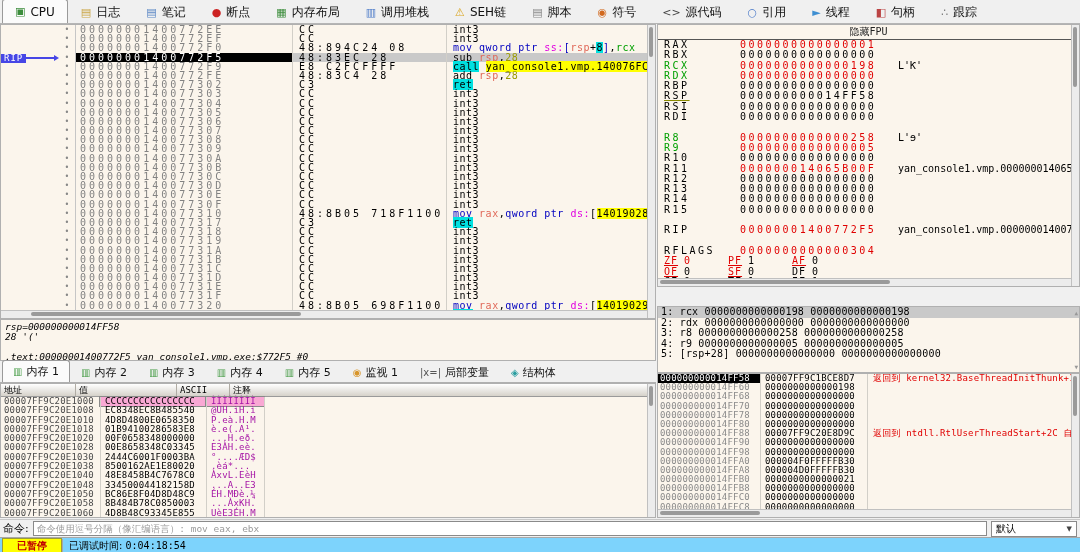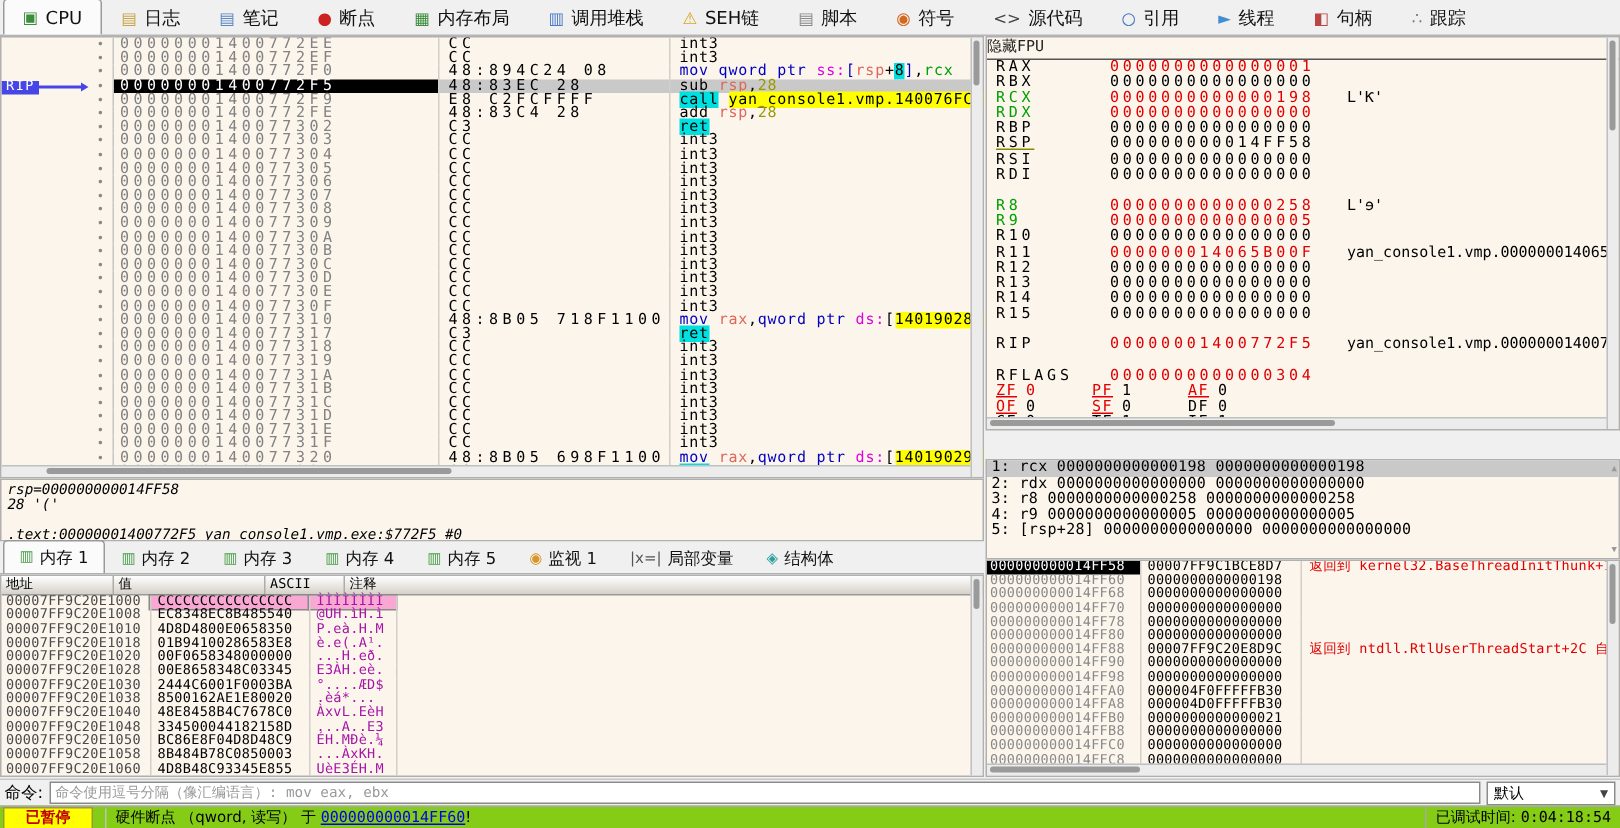--- a/index.html
+++ b/index.html
@@ -36,21 +36,21 @@
   #rip-label{background:#4646e6;color:#fff;font-size:9px;line-height:9px;padding:0 3px;letter-spacing:1px;}
   #rip-line{width:28px;height:0;border-top:2px solid #4646e6;}
   #rip-arrow{width:0;height:0;border-left:5px solid #4646e6;border-top:3px solid transparent;border-bottom:3px solid transparent;}
   .hscroll{position:absolute;left:0;bottom:0;height:7px;background:#ececec;border-top:1px solid #c0c0c0;width:100%;}
   .hscroll .handle{position:absolute;top:1px;height:4px;background:#9a9a9a;border-radius:2px;}
   .vscroll{position:absolute;top:0;right:0;width:7px;height:100%;background:#ececec;border-left:1px solid #c0c0c0;}
   .vscroll .handle{position:absolute;left:1px;width:4px;background:#9a9a9a;border-radius:2px;}
 
   
   #regs{left:657px;top:24px;width:423px;height:263px;}
-  #reg-header{height:14px;font-size:10px;color:#222;border-bottom:1px solid #555;line-height:14px;}
+  #reg-header{height:14px;text-align:center;font-size:10px;color:#222;border-bottom:1px solid #555;line-height:14px;}
   #reg-rows{position:absolute;left:0;top:15px;right:0;bottom:8px;overflow:hidden;}
   .rrow{display:flex;height:10.3px;line-height:10.5px;font-size:10px;white-space:nowrap;}
   .rn{width:76px;flex:none;padding-left:6px;letter-spacing:2.5px;color:#000;}
   .rn.green{color:#00a000;}
   .rn.uline{text-decoration:underline;text-decoration-color:#8a8a00;}
   .rv{width:158px;flex:none;letter-spacing:2.5px;color:#000;}
   .rv.red{color:#e00000;}
   .rx{letter-spacing:0;color:#000;}
   .frow{display:flex;height:10.3px;line-height:10.5px;font-size:10px;padding-left:6px;gap:0;}
   .fcell{width:64px;display:flex;gap:6px;}
@@ -113,21 +113,21 @@
           align-items:center;gap:4px;padding:0 3px;box-sizing:border-box;border-top:1px solid #c8c8c8;}
   #cmd-label{font-size:11px;color:#000;flex:none;}
   #cmd-input{flex:1;height:13px;border:1px solid #8a8a8a;background:#fff;font-size:9.5px;
              font-family:"DejaVu Sans Mono",monospace;padding:0 3px;}
   #cmd-input::placeholder{color:#9a9a9a;}
   #cmd-combo{width:76px;height:14px;background:#fff;border:1px solid #8a8a8a;font-size:10px;display:flex;
              align-items:center;justify-content:space-between;padding:0 4px;flex:none;}
   #cmd-combo .arrow{font-size:7px;color:#444;}
 
   
-  #statusbar{position:absolute;left:0;top:537px;width:1080px;height:15px;background:#84cc16;border-top:1px solid #a8a8a8;
+  #statusbar{position:absolute;left:0;top:537px;width:1080px;height:15px;background:#7dd3fc;border-top:1px solid #a8a8a8;
              display:flex;align-items:center;font-size:10px;box-sizing:border-box;}
   #status-badge{background:#ffff00;color:#c00000;font-weight:bold;padding:0 14px;height:13px;line-height:13px;
                 border:1px solid #9a9a3a;margin-left:2px;flex:none;}
   #status-msg{margin-left:8px;color:#000;flex:1;white-space:nowrap;border-left:1px solid #c0c0c0;padding-left:6px;height:13px;line-height:13px;}
   #status-msg a{color:#0000ee;text-decoration:underline;}
   #status-time{flex:none;border-left:1px solid #a8a8a8;padding:0 6px;height:13px;line-height:13px;color:#000;white-space:nowrap;}
 </style>
 </head>
 <body>
 
@@ -817,22 +817,19 @@
     <span id="cmd-label">命令:</span>
     <input id="cmd-input" type="text" placeholder="命令使用逗号分隔（像汇编语言）: mov eax, ebx" style="">
     <div id="cmd-combo">
       <span>默认</span>
       <span class="arrow">▼</span>
     </div>
   </div>
 
   <div id="statusbar">
     <span id="status-badge">已暂停</span>
-    <span id="status-msg">
-      <span>硬件断点 （qword, 读写） 于 </span><a href="#" class="mono">000000000014FF60</a><span>!</span>
-    </span>
     <span id="status-time">
       <span>已调试时间:</span>
       <span class="mono">0:04:18:54</span>
     </span>
   </div>
 
 </div>
 
 </body></html>

